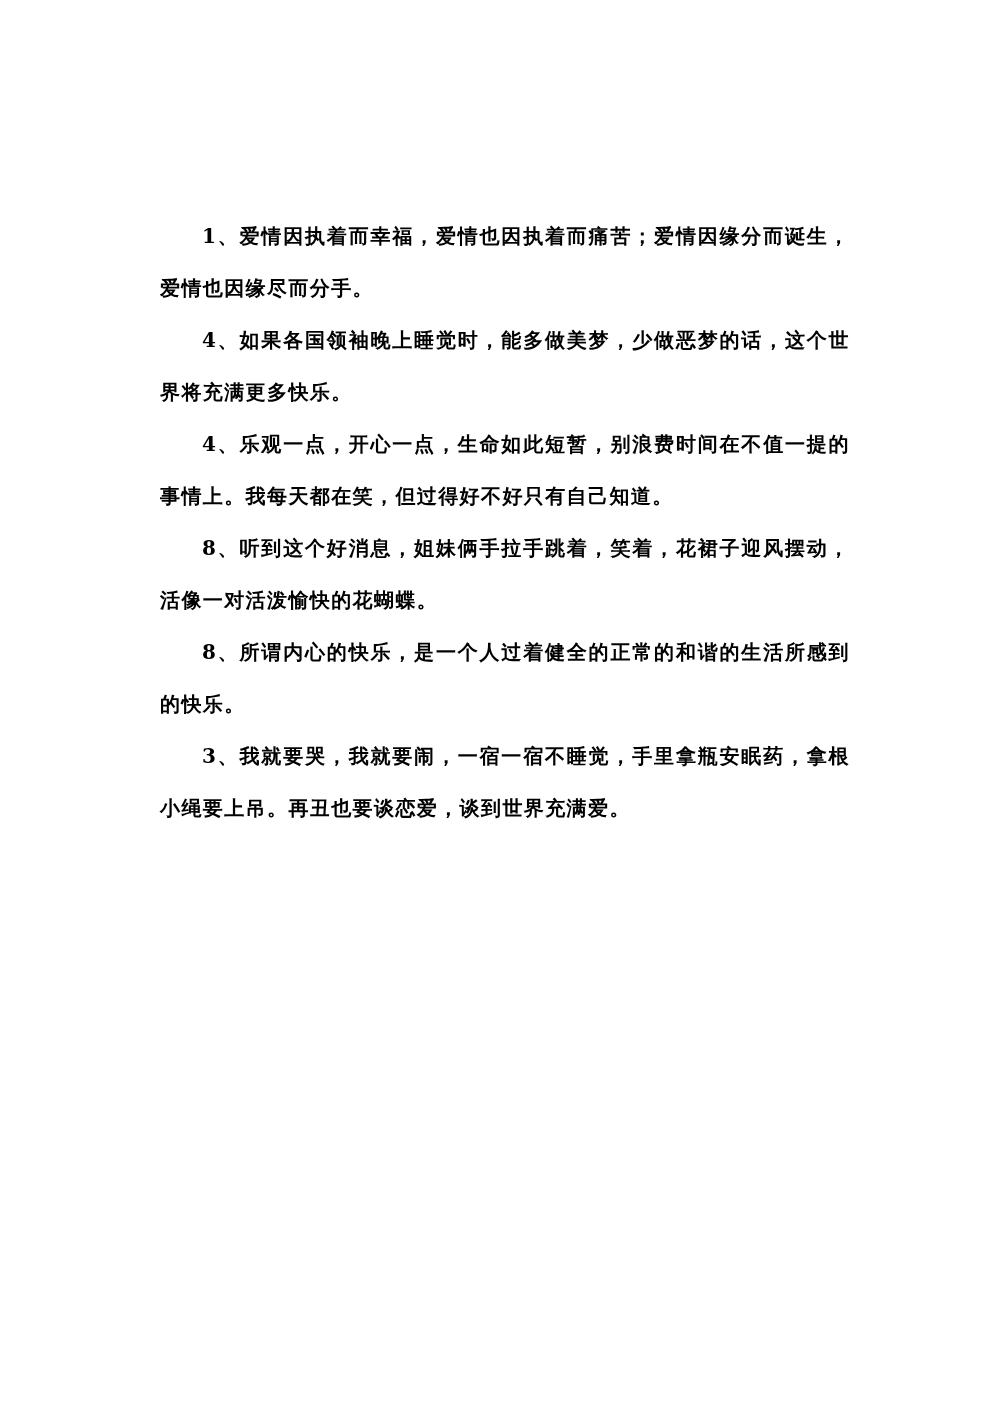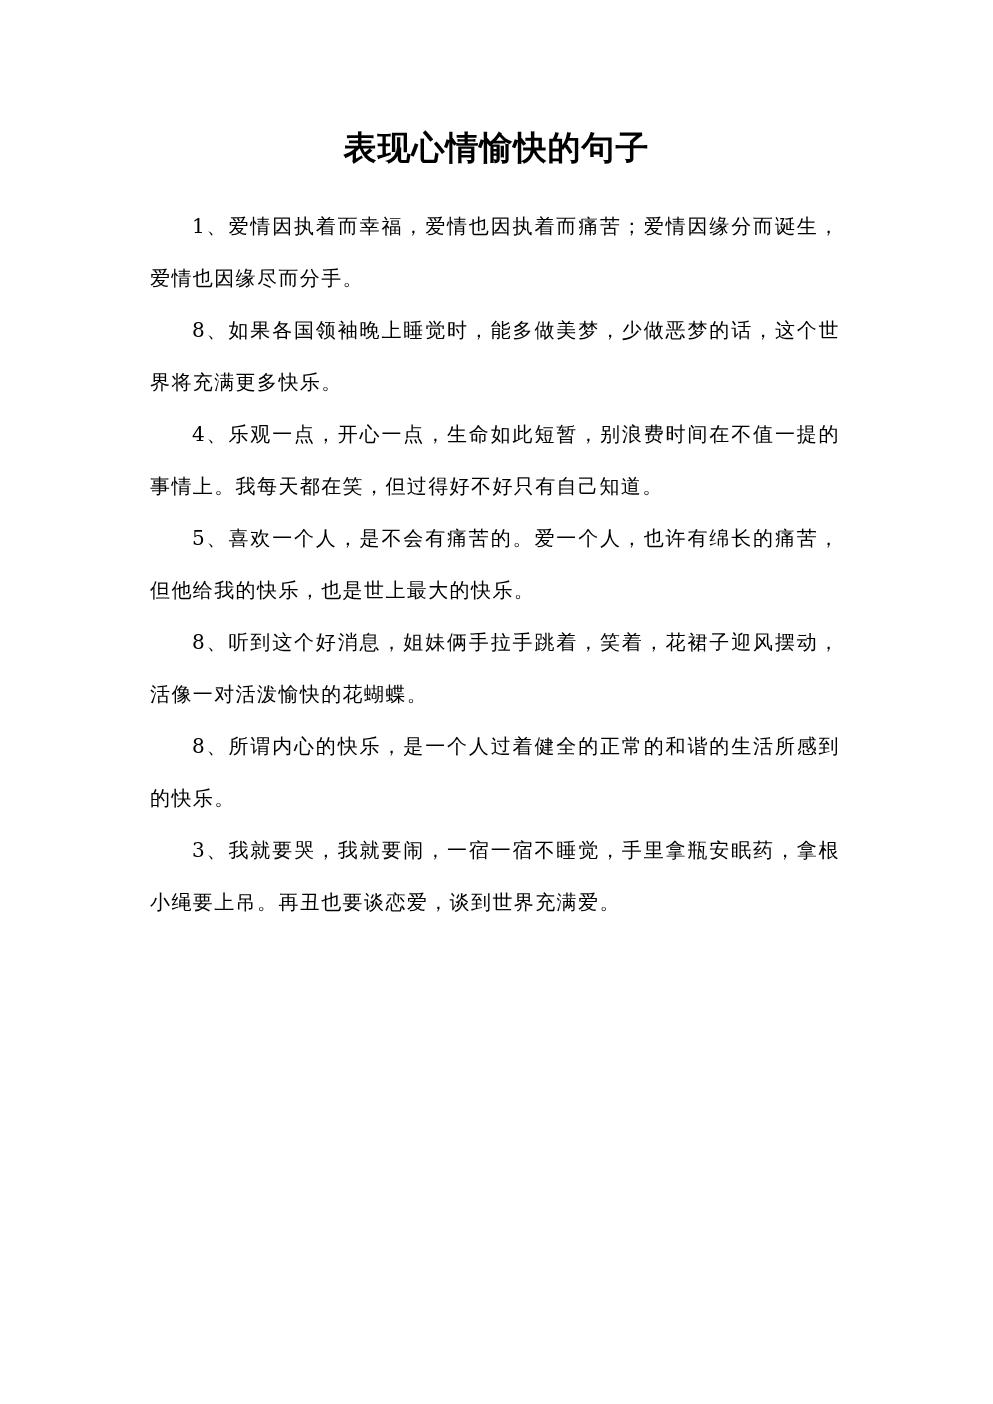--- a/index.html
+++ b/index.html
@@ -34,42 +34,41 @@
       font-size: 33px;
       line-height: 48px;
       letter-spacing: 1px;
       margin: 0;
     }
     .body-text {
       position: absolute;
       left: 150px;
       top: 200px;
       width: 690px;
-      margin: 0;
+      margin: 10px;
       padding: 0;
+      font-weight: bold;
     }
     .para {
       margin: 0;
       padding: 0;
       font-family: "DejaVu Serif", serif;
       font-size: 20px;
       line-height: 52px;
       text-indent: 42px;
       text-align: justify;
       letter-spacing: 1.4px;
     }
   </style>
 </head>
 <body>
 
 <div class="page">
-  <h1 class="title">表现心情愉快的句子</h1>
 
   <div class="body-text">
     <p class="para">1、爱情因执着而幸福，爱情也因执着而痛苦；爱情因缘分而诞生，爱情也因缘尽而分手。</p>
-    <p class="para">8、如果各国领袖晚上睡觉时，能多做美梦，少做恶梦的话，这个世界将充满更多快乐。</p>
+    <p class="para">4、如果各国领袖晚上睡觉时，能多做美梦，少做恶梦的话，这个世界将充满更多快乐。</p>
     <p class="para">4、乐观一点，开心一点，生命如此短暂，别浪费时间在不值一提的事情上。我每天都在笑，但过得好不好只有自己知道。</p>
-    <p class="para">5、喜欢一个人，是不会有痛苦的。爱一个人，也许有绵长的痛苦，但他给我的快乐，也是世上最大的快乐。</p>
     <p class="para">8、听到这个好消息，姐妹俩手拉手跳着，笑着，花裙子迎风摆动，活像一对活泼愉快的花蝴蝶。</p>
     <p class="para">8、所谓内心的快乐，是一个人过着健全的正常的和谐的生活所感到的快乐。</p>
     <p class="para">3、我就要哭，我就要闹，一宿一宿不睡觉，手里拿瓶安眠药，拿根小绳要上吊。再丑也要谈恋爱，谈到世界充满爱。</p>
   </div>
 </div>
 
 </body></html>

